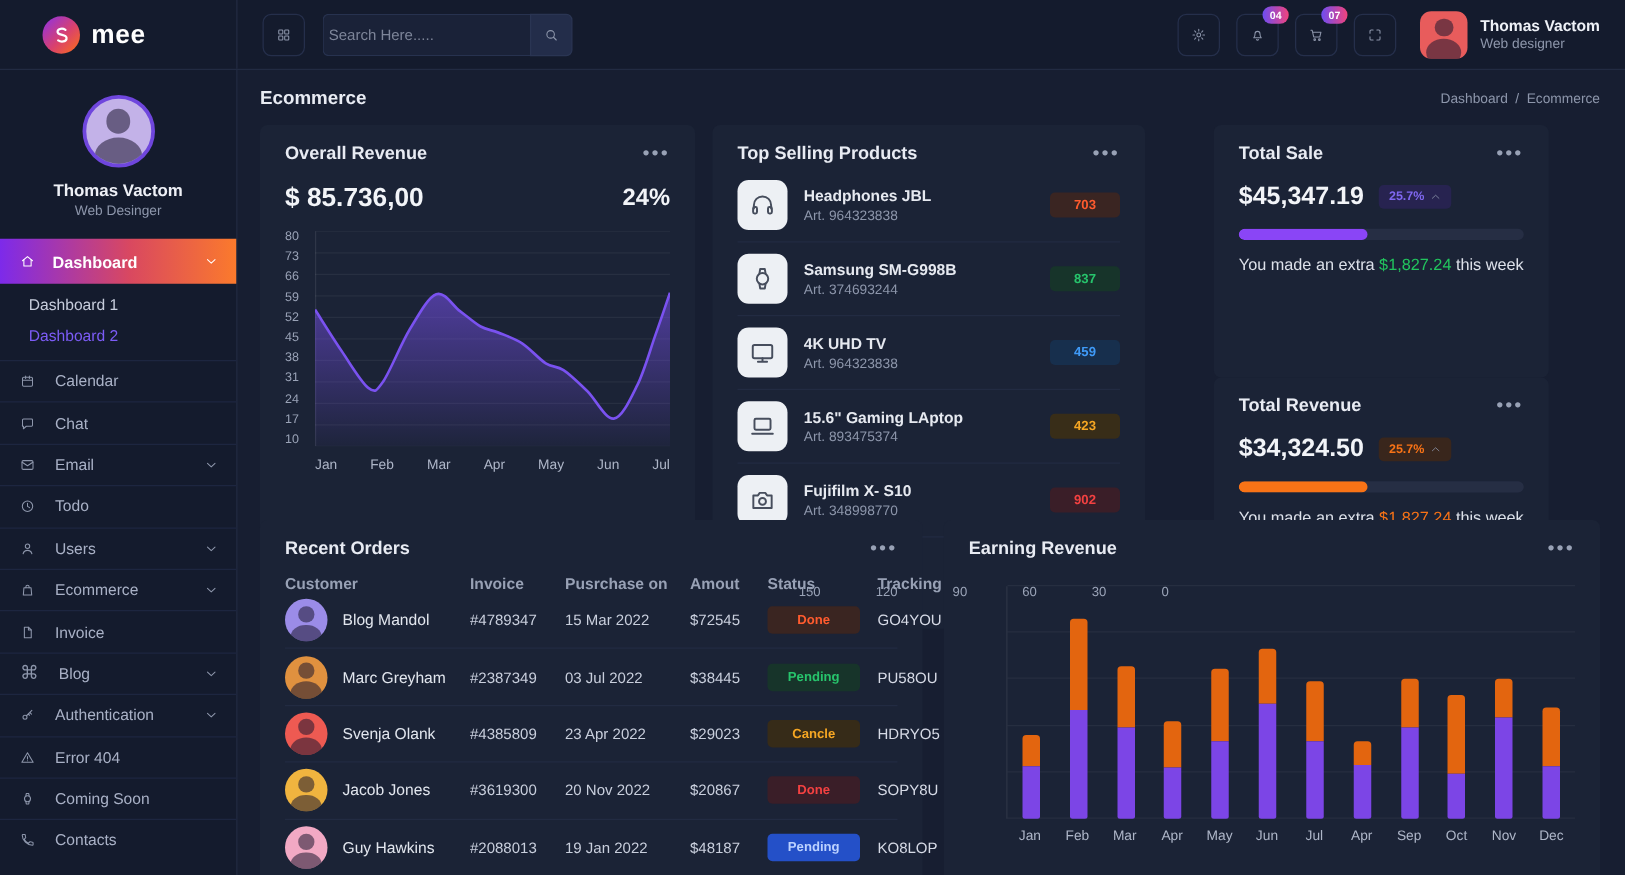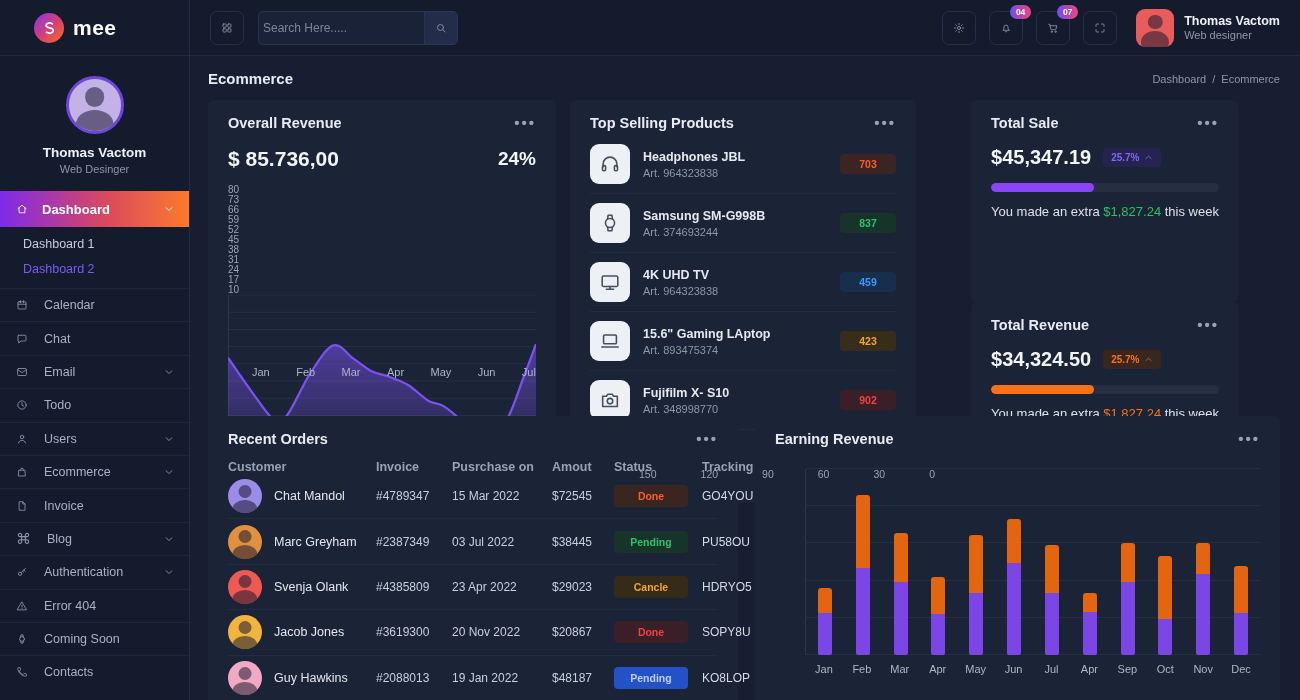--- a/index.html
+++ b/index.html
@@ -77,21 +77,21 @@
   .card-title { font-size:14.5px; font-weight:bold; color:#e8ebf3; }
   .dots { color:#98a1b5; font-size:15px; font-weight:bold; letter-spacing:2px; line-height:10px; cursor:pointer; }
 
   .row1 { display:grid; grid-template-columns:348px 346px 1fr; gap:14px; height:300px; margin-bottom:16px; }
   .row2 { display:grid; grid-template-columns:530px 1fr; gap:17px; height:320px; }
 
   
   .amount-row { display:flex; justify-content:space-between; align-items:center; margin-top:16px; }
   .big-amount { font-size:21px; font-weight:bold; color:#f2f4f8; }
   .big-percent { font-size:19px; font-weight:bold; color:#f2f4f8; }
-  .area-wrap { display:flex; margin-top:14px; height:172px;flex-direction:column; }
+  .area-wrap { display:flex; margin-top:14px; height:172px; }
   .y-col { width:24px; display:flex; flex-direction:column; justify-content:space-between;
            font-size:10px; color:#9aa3b7; }
   .y-col div { line-height:1; }
   .area-plot { flex:1; height:172px; }
   .x-row { display:flex; justify-content:space-between; margin:9px 0 0 24px; font-size:11px; color:#aeb6c8; }
 
   
   .prod-list { margin-top:4px; }
   .prod-row { display:flex; align-items:center; gap:13px; padding:9px 0; border-bottom:1px solid #222b42; }
   .prod-row:last-child { border-bottom:none; }
@@ -616,21 +616,21 @@
             <span>Invoice</span>
             <span>Pusrchase on</span>
             <span>Amout</span>
             <span>Status</span>
             <span class="th-last">Tracking</span>
           </div>
         <div id="orders-body">
             <div class="order-row">
               <span class="cust-cell">
                 <span class="cust-avatar sil" style="background:#9b8ce8"></span>
-      <span class="cust-name">Chat Mandol</span>
+      <span class="cust-name">Blog Mandol</span>
               </span>
     <span>#4789347</span>
     <span>15 Mar 2022</span>
     <span>$72545</span>
     <span>
                 <span class="status-badge" style="color:#ff5b2e;background:#3a2521">Done</span>
               </span>
     <span class="td-last td-track">GO4YOU</span>
             </div>
             <div class="order-row">

